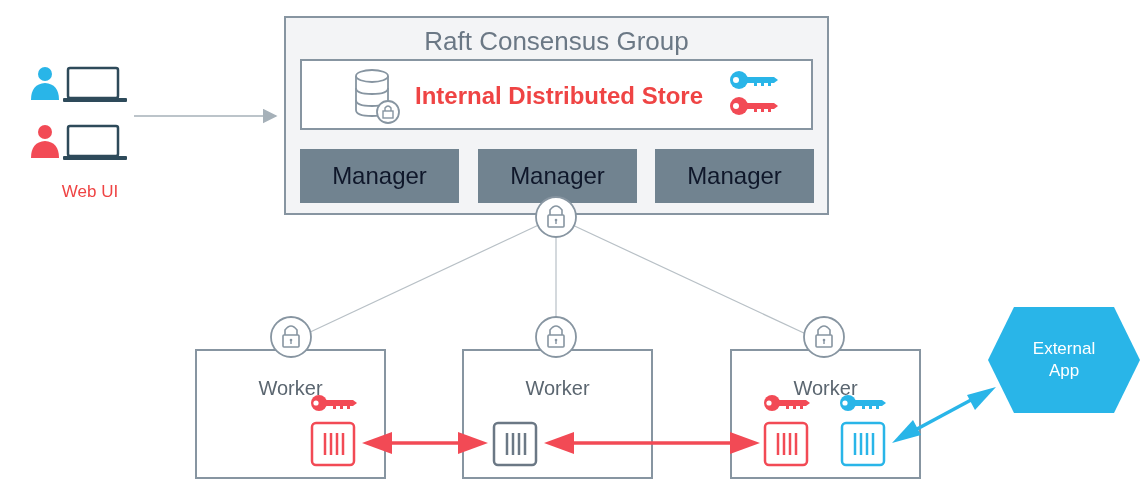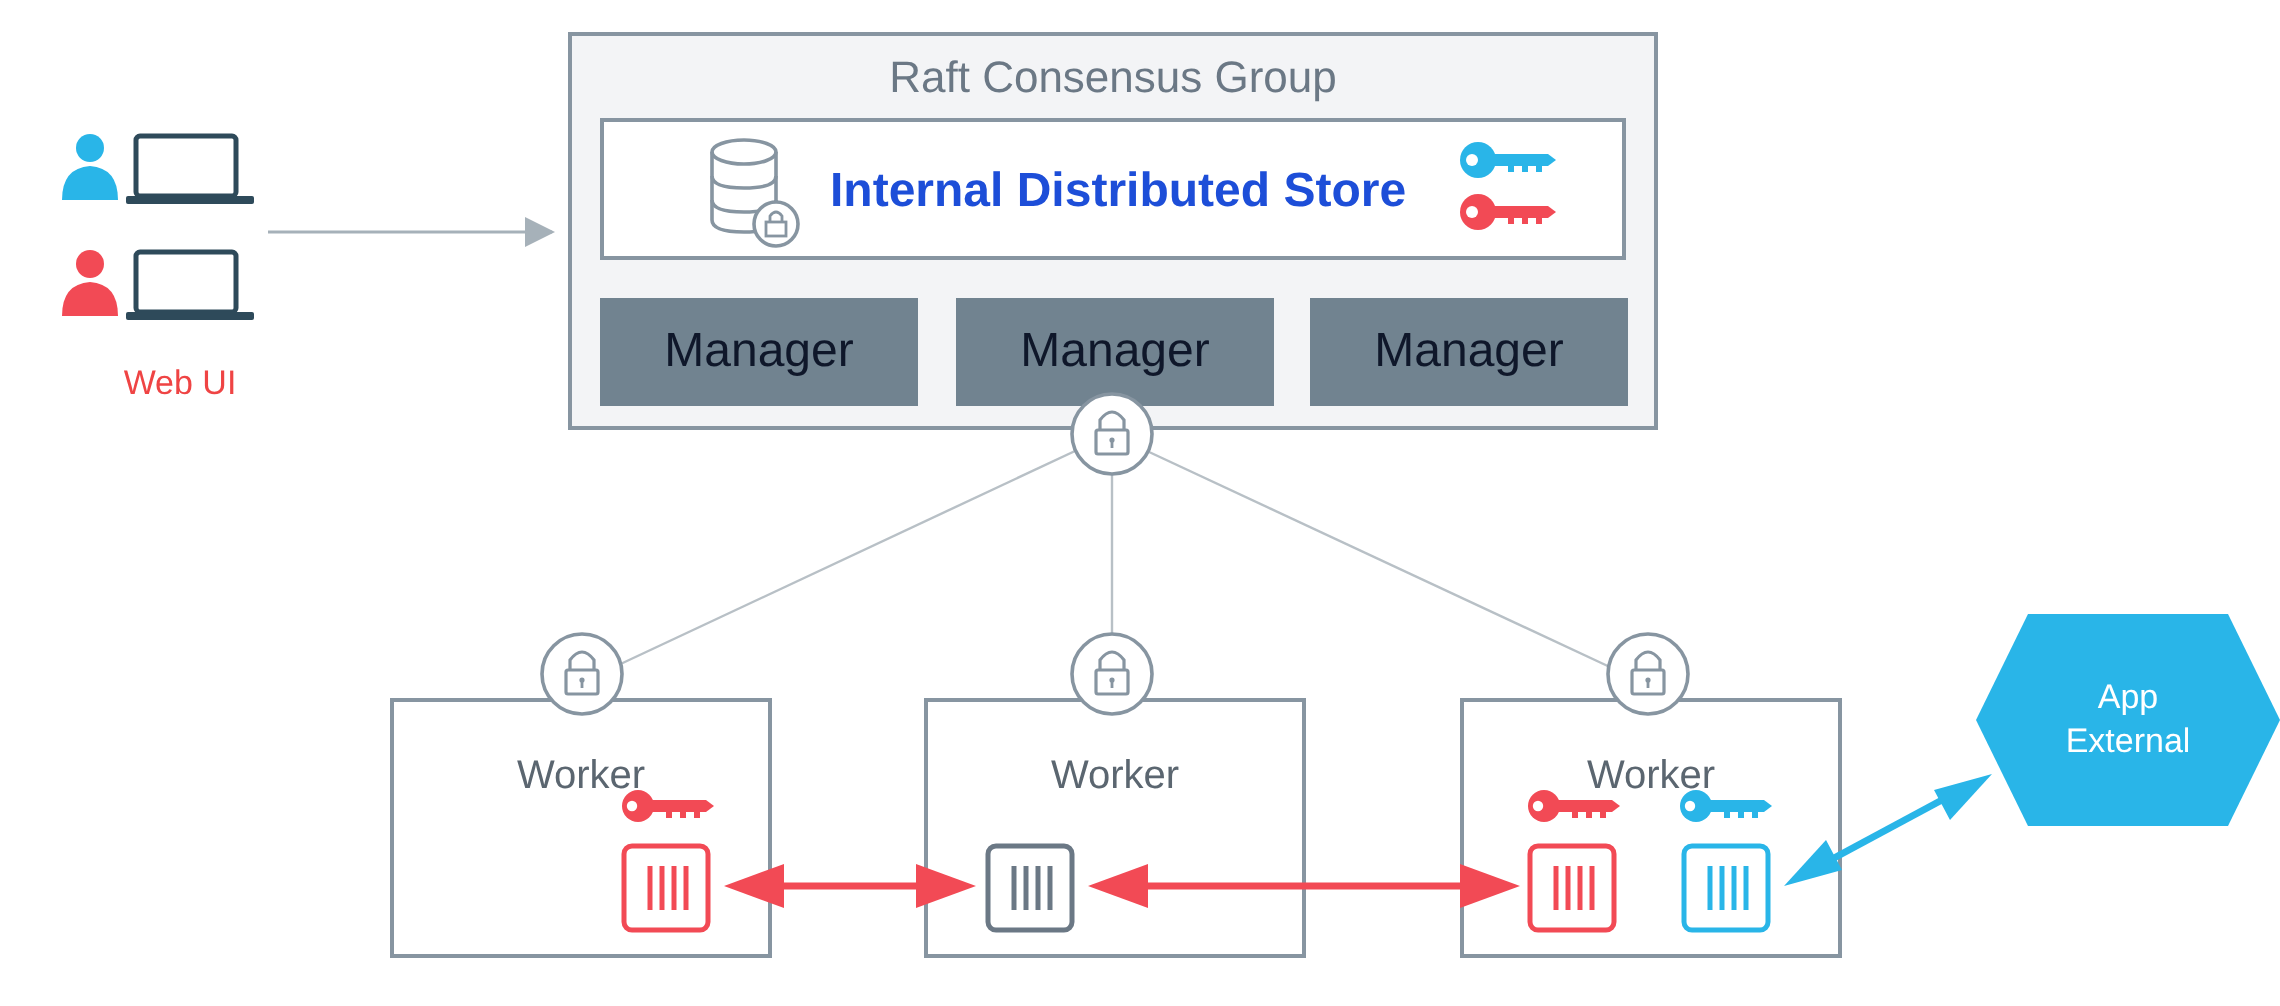--- a/index.html
+++ b/index.html
@@ -1,24 +1,24 @@
 <!DOCTYPE html>
 <html><head>
 <meta charset="utf-8">
 <style>
   html, body { margin: 0; padding: 0; background: #ffffff; }
   body { width: 1140px; height: 503px; position: relative; overflow: hidden;
          font-family: "Liberation Sans", sans-serif; }
   .abs { position: absolute; }
   .raft { left: 284px; top: 16px; width: 545px; height: 199px; background: #f3f4f6;
           border: 2px solid #8795a1; box-sizing: border-box; }
-  .raft-title { left: 284px; top: 26px; width: 545px; text-align: center; font-size: 22px; color: #6b7885; }
+  .raft-title { left: 284px; top: 26px; width: 545px; text-align: center; font-size: 26px; color: #6b7885; }
   .store { left: 300px; top: 59px; width: 513px; height: 71px; background: #ffffff;
            border: 2px solid #8795a1; box-sizing: border-box; }
-  .store-title { left: 415px; top: 82px; font-size: 24px; font-weight: bold; color: #1d4ed8; }
+  .store-title { left: 415px; top: 82px; font-size: 24px; font-weight: bold; color: #ef4444; }
   .mgr { top: 149px; height: 54px; background: #718390; color: #0f172a; font-size: 24px;
          display: flex; align-items: center; justify-content: center; }
   .worker { top: 349px; height: 130px; background: #ffffff; border: 2px solid #8795a1; box-sizing: border-box; }
   .worker-label { font-size: 20px; color: #5b6670; text-align: center; margin-top: 13px; }
   .webui { left: 40px; top: 182px; width: 100px; font-size: 17px; color: #ef4444; text-align: center; }
   .ext-label { color: #ffffff; font-size: 17px; text-align: center; line-height: 22px; }
   svg.overlay { position: absolute; left: 0; top: 0; }
 </style>
 </head>
 <body>
@@ -229,22 +229,22 @@
       </g>
     </svg>
 </div>
 
 <div class="abs" style="left:988px;top:307px;">
   <svg width="152" height="106">
     <polygon points="26,0 126,0 152,53 126,106 26,106 0,53" fill="#29b5e8"></polygon>
   </svg>
 </div>
 <div class="abs ext-label" style="left:1000px;top:338px;width:128px;">
+  <div>External</div>
   <div>App</div>
-  <div>External</div>
 </div>
 
 <svg class="overlay" width="1140" height="503">
 
   <g fill="#f24a55" stroke="#f24a55">
     <line x1="380" y1="443" x2="476" y2="443" stroke-width="3.5"></line>
     <polygon points="362,443 392,432 392,454" stroke="none"></polygon>
     <polygon points="488,443 458,432 458,454" stroke="none"></polygon>
   </g>
 

